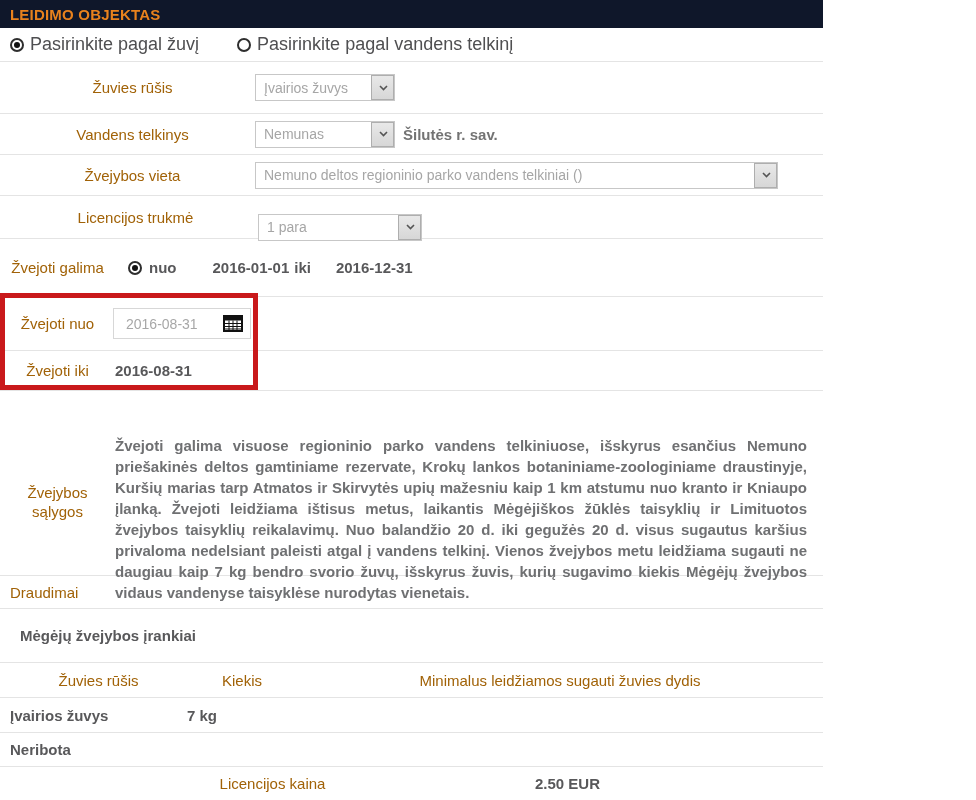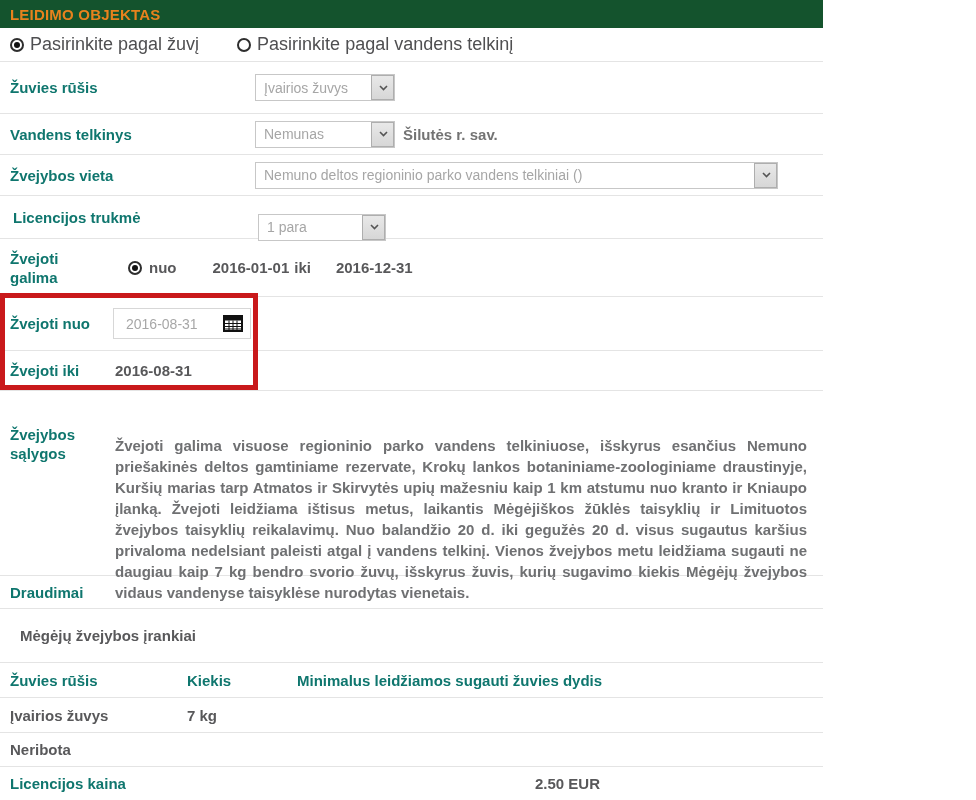--- a/index.html
+++ b/index.html
@@ -1,26 +1,26 @@
 <!DOCTYPE html>
 <html><head>
 <meta charset="utf-8">
 <style>
   * { margin:0; padding:0; box-sizing:border-box; }
   html,body { width:976px; height:800px; background:#fff; overflow:hidden;
               font-family:"Liberation Sans", sans-serif; }
   .container { position:relative; width:823px; height:800px; background:#fff; }
 
-  .header-bar { height:28px; background:#14532d; padding-left:10px;
+  .header-bar { height:28px; background:#0f172a; padding-left:10px;
                 display:flex; align-items:center; }
   .header-title { color:#e8821d; font-weight:bold; font-size:15px; letter-spacing:.2px; }
 
   .row { display:flex; align-items:center; border-bottom:1px solid #e4e4e4;
          padding-left:10px; position:relative; }
-  .row .label { color:#0f766e; font-size:15px; font-weight:bold; line-height:19px; }
+  .row .label { color:#a16207; font-size:15px; font-weight:normal; line-height:19px;text-align:center; }
   .label-col { flex:0 0 245px; }
   .label-narrow { flex:0 0 95px; }
 
   .bold-val { color:#58585a; font-weight:bold; font-size:15px; }
 
   
   .radio-row { height:34px; gap:38px; }
   .radio-opt { display:flex; align-items:center; gap:6px; cursor:pointer; }
   .radio-opt .rtext { color:#4f4f51; font-weight:normal; font-size:18px; }
   .radio-circle { width:14px; height:14px; border:2px solid #2e2e2e; border-radius:50%;
@@ -51,21 +51,21 @@
   .date-box input { border:none; outline:none; width:92px; color:#a7a7a7;
               font-size:14px; font-family:"Liberation Sans",sans-serif; background:transparent; }
   .cal-btn { margin-left:auto; width:22px; height:19px; display:flex; align-items:center;
              justify-content:center; cursor:pointer; background:#fff; border:none; }
   .r-iki { height:40px; }
   .r-iki .bold-val { margin-left:10px; }
 
   .r-salygos { height:185px; align-items:flex-start; padding-top:8px; }
   .salygos-text { margin-left:10px; width:692px; color:#6f7072; font-weight:bold;
                   font-size:15px; line-height:21px; text-align:justify;margin-top:36px; }
-  .r-salygos .label { margin-top:26px; }
+  .r-salygos .label { margin-top:84px; }
 
   .r-draudimai { height:33px; }
   .r-irankiai { height:54px; }
   .r-irankiai .bold-val { margin-left:10px; }
 
   .r-thead { height:35px; }
   .th1 { flex:0 0 177px; } .th2 { flex:0 0 110px; } .th3 { flex:1; }
   .r-trow { height:35px; }
 
   .r-left, .r-price { height:34px; }
@@ -126,21 +126,21 @@
       <span class="sel-btn">
         <svg width="9" height="6" viewBox="0 0 9 6">
             <polyline points="1,1 4.5,4.5 8,1" fill="none" stroke="#555" stroke-width="1.6"></polyline>
           </svg>
       </span>
     </span>
   </div>
 
   <div class="row r-dur">
     <span class="label label-col">Licencijos trukmė</span>
-    <span class="select" style="width:128px;margin-top:20px;">
+    <span class="select" style="width:164px;margin-top:20px;">
       <span class="sel-text">1 para</span>
       <span class="sel-btn">
         <svg width="9" height="6" viewBox="0 0 9 6">
             <polyline points="1,1 4.5,4.5 8,1" fill="none" stroke="#555" stroke-width="1.6"></polyline>
           </svg>
       </span>
     </span>
   </div>
 
   <div class="row r-galima">

